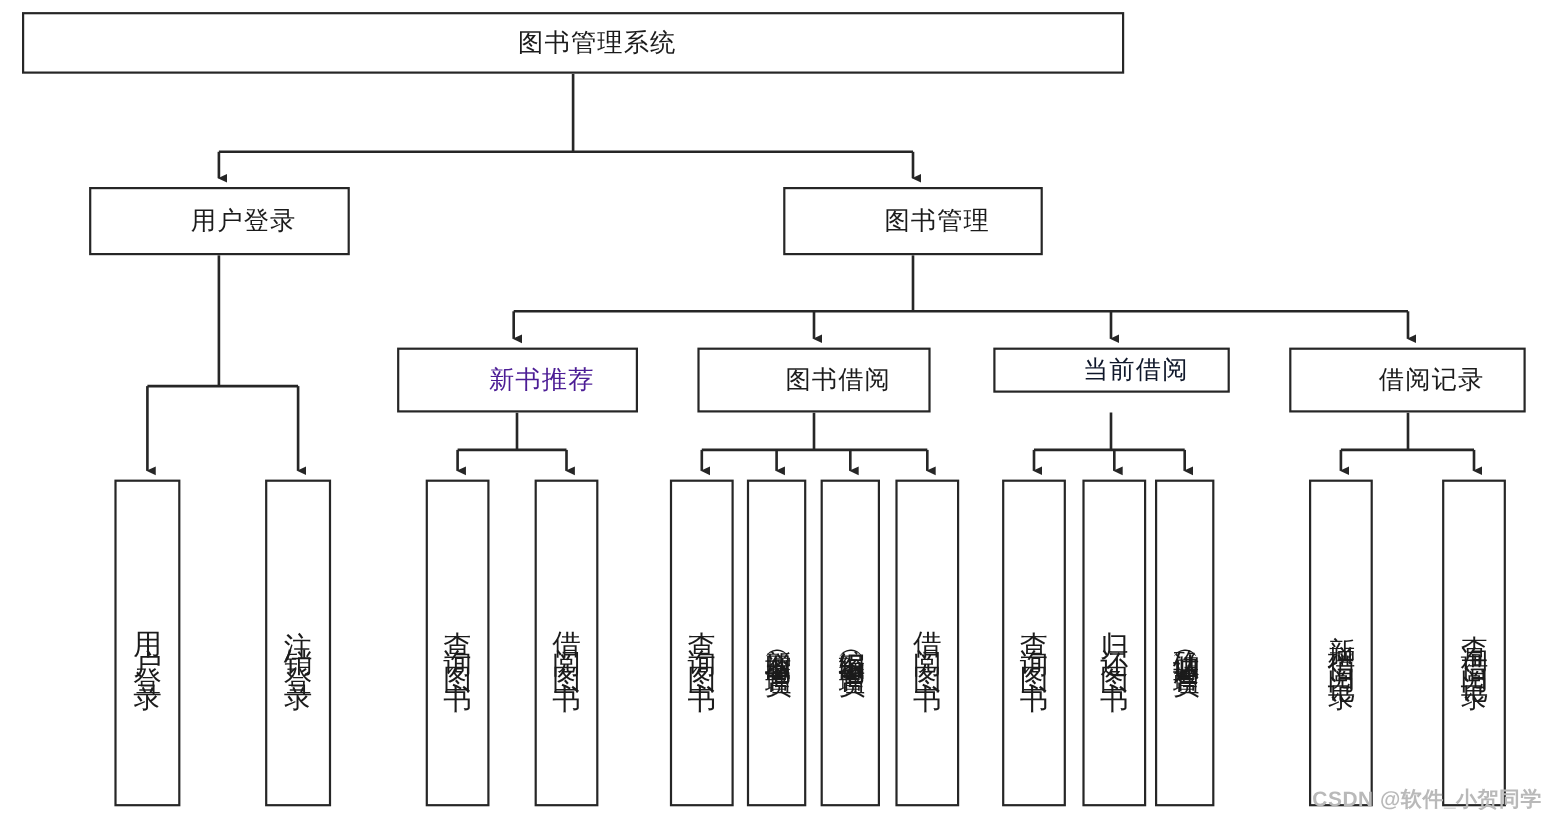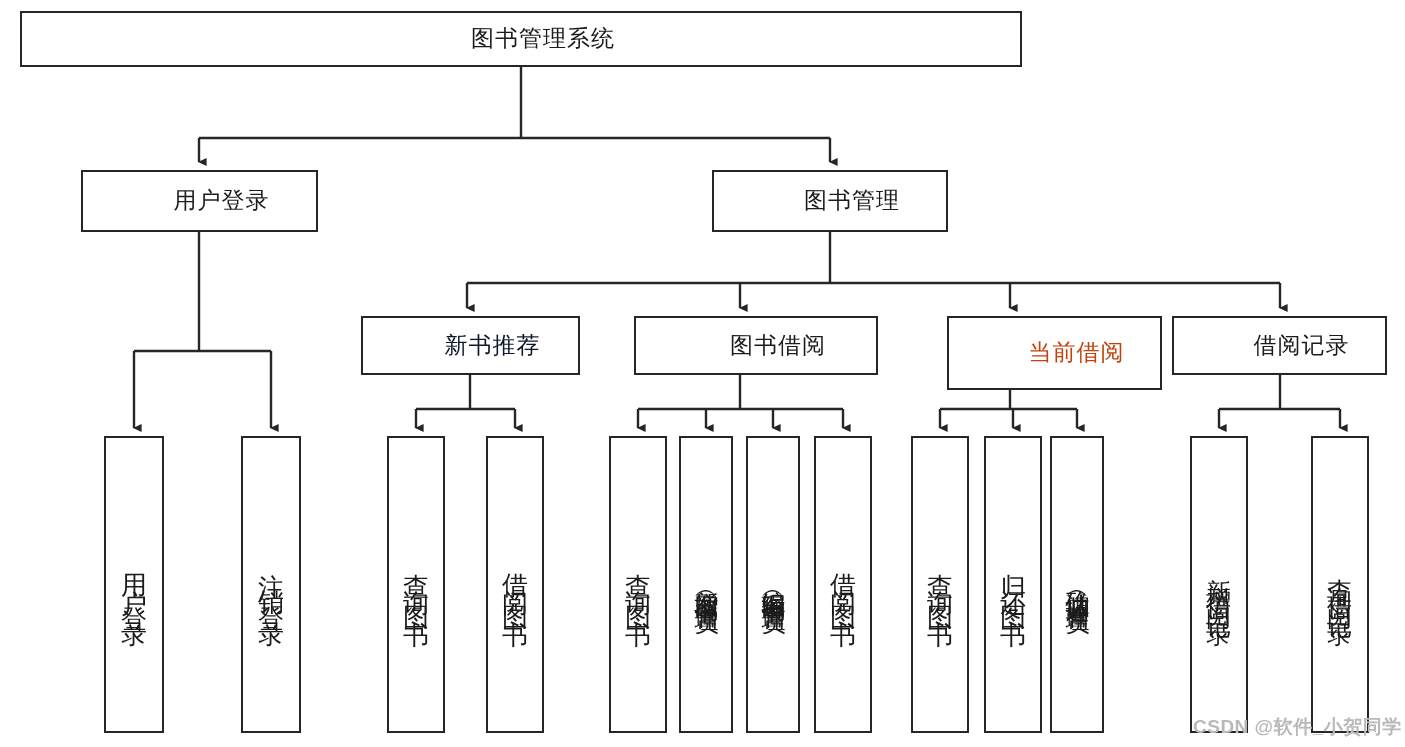--- a/index.html
+++ b/index.html
@@ -140,27 +140,27 @@
     <span class="lbl">图书管理系统</span>
   </div>
 
   <div class="node horiz" style="left: 81px; top: 170px; width: 237px; height: 62px; border-color: rgb(38, 38, 38); background: rgb(255, 255, 255); color: rgb(27, 27, 27);">
     <span class="lbl">用户登录</span>
   </div>
   <div class="node horiz" style="left: 712px; top: 170px; width: 236px; height: 62px; border-color: rgb(38, 38, 38); background: rgb(255, 255, 255); color: rgb(27, 27, 27); text-align: center;">
     <span class="lbl">图书管理</span>
   </div>
 
-  <div class="node horiz" style="left: 361px; top: 316px; width: 219px; height: 59px; border-color: rgb(38, 38, 38); background: rgb(255, 255, 255); color: #0f172a;">
+  <div class="node horiz" style="left: 361px; top: 316px; width: 219px; height: 59px; border-color: rgb(38, 38, 38); background: rgb(255, 255, 255); color: #4c1d95;">
     <span class="lbl">新书推荐</span>
   </div>
-  <div class="node horiz" style="left: 634px; top: 316px; width: 244px; height: 59px; border-color: rgb(38, 38, 38); background: rgb(255, 255, 255); color: rgb(27, 27, 27);">
+  <div class="node horiz" style="left: 634px; top: 316px; width: 212px; height: 59px; border-color: rgb(38, 38, 38); background: rgb(255, 255, 255); color: rgb(27, 27, 27);">
     <span class="lbl">图书借阅</span>
   </div>
-  <div class="node horiz" style="left: 947px; top: 316px; width: 215px; height: 74px; border-color: rgb(38, 38, 38); background: rgb(255, 255, 255); color: #c2410c;">
+  <div class="node horiz" style="left: 903px; top: 316px; width: 215px; height: 41px; border-color: rgb(38, 38, 38); background: rgb(255, 255, 255); color: #0f172a;">
     <span class="lbl">当前借阅</span>
   </div>
   <div class="node horiz" style="left: 1172px; top: 316px; width: 215px; height: 59px; border-color: rgb(38, 38, 38); background: rgb(255, 255, 255); color: rgb(27, 27, 27);">
     <span class="lbl">借阅记录</span>
   </div>
 
   <div class="node vert" style="left: 104px; top: 436px; width: 60px; height: 297px; font-size: 26px; letter-spacing: 16px; border-color: rgb(38, 38, 38); background: rgb(255, 255, 255); color: rgb(27, 27, 27);">
     <span class="lbl">用户登录</span>
   </div>
   <div class="node vert" style="left: 241px; top: 436px; width: 60px; height: 297px; font-size: 26px; letter-spacing: 16px; border-color: rgb(38, 38, 38); background: rgb(255, 255, 255); color: rgb(27, 27, 27);">

